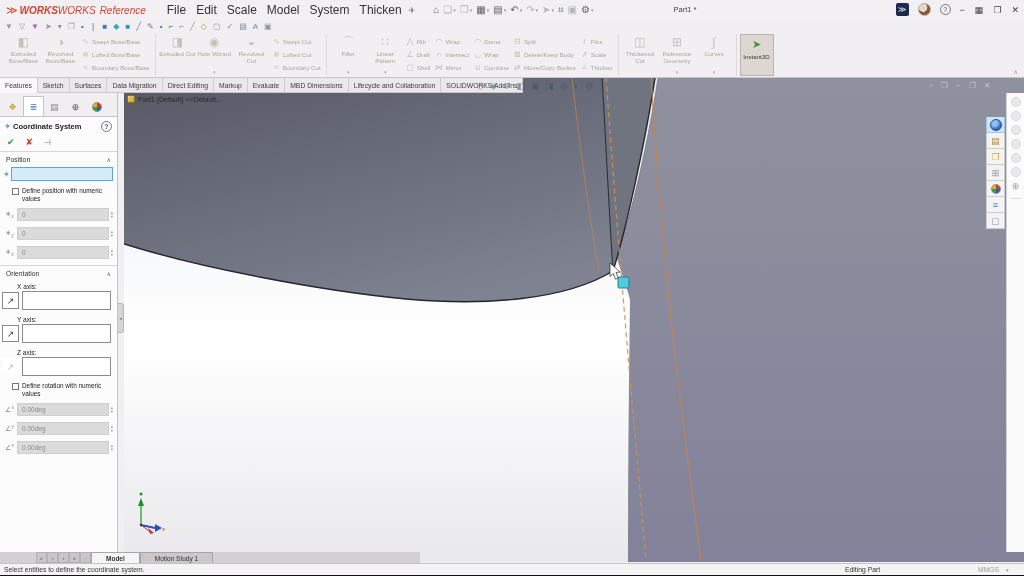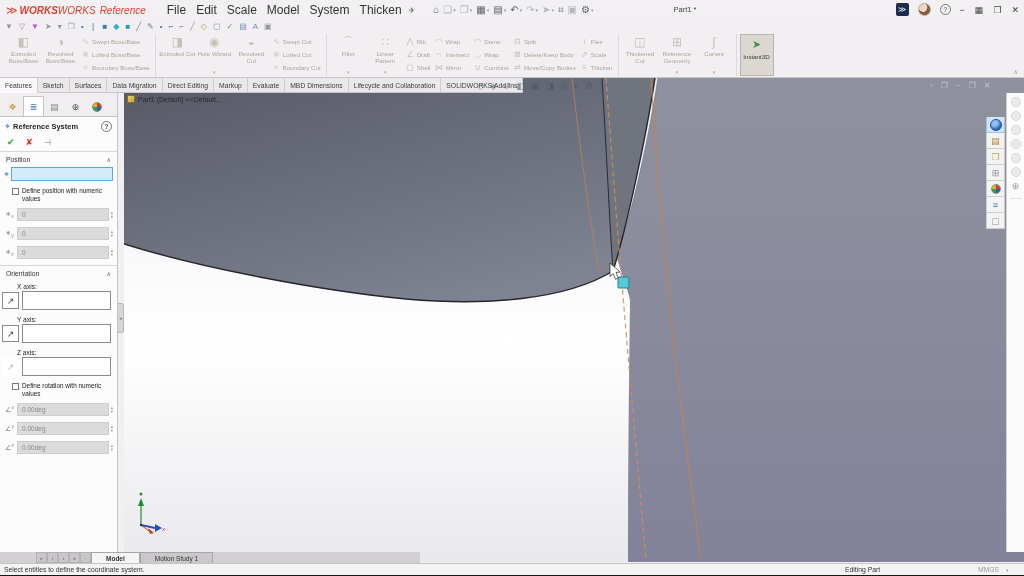--- a/index.html
+++ b/index.html
@@ -466,21 +466,21 @@
         <div class="ptab active" style="color: rgb(65, 120, 184);">≣</div>
         <div class="ptab" style="color: rgb(138, 138, 138);">▤</div>
         <div class="ptab" style="color: rgb(85, 85, 85);">⊕</div>
         <div class="ptab">
           <span class="wheel"></span>
         </div>
       </div>
 
     <div class="ptitle">
       <span class="picn">⌖</span>
-      <span>Reference System</span>
+      <span>Coordinate System</span>
       <span class="helpc">?</span>
     </div>
     <div class="pactions">
       <span class="okg">✔</span>
       <span class="cancelr">✘</span>
       <span class="ping">⊣</span>
     </div>
 
     <div class="psec">
       <span>Position</span>

